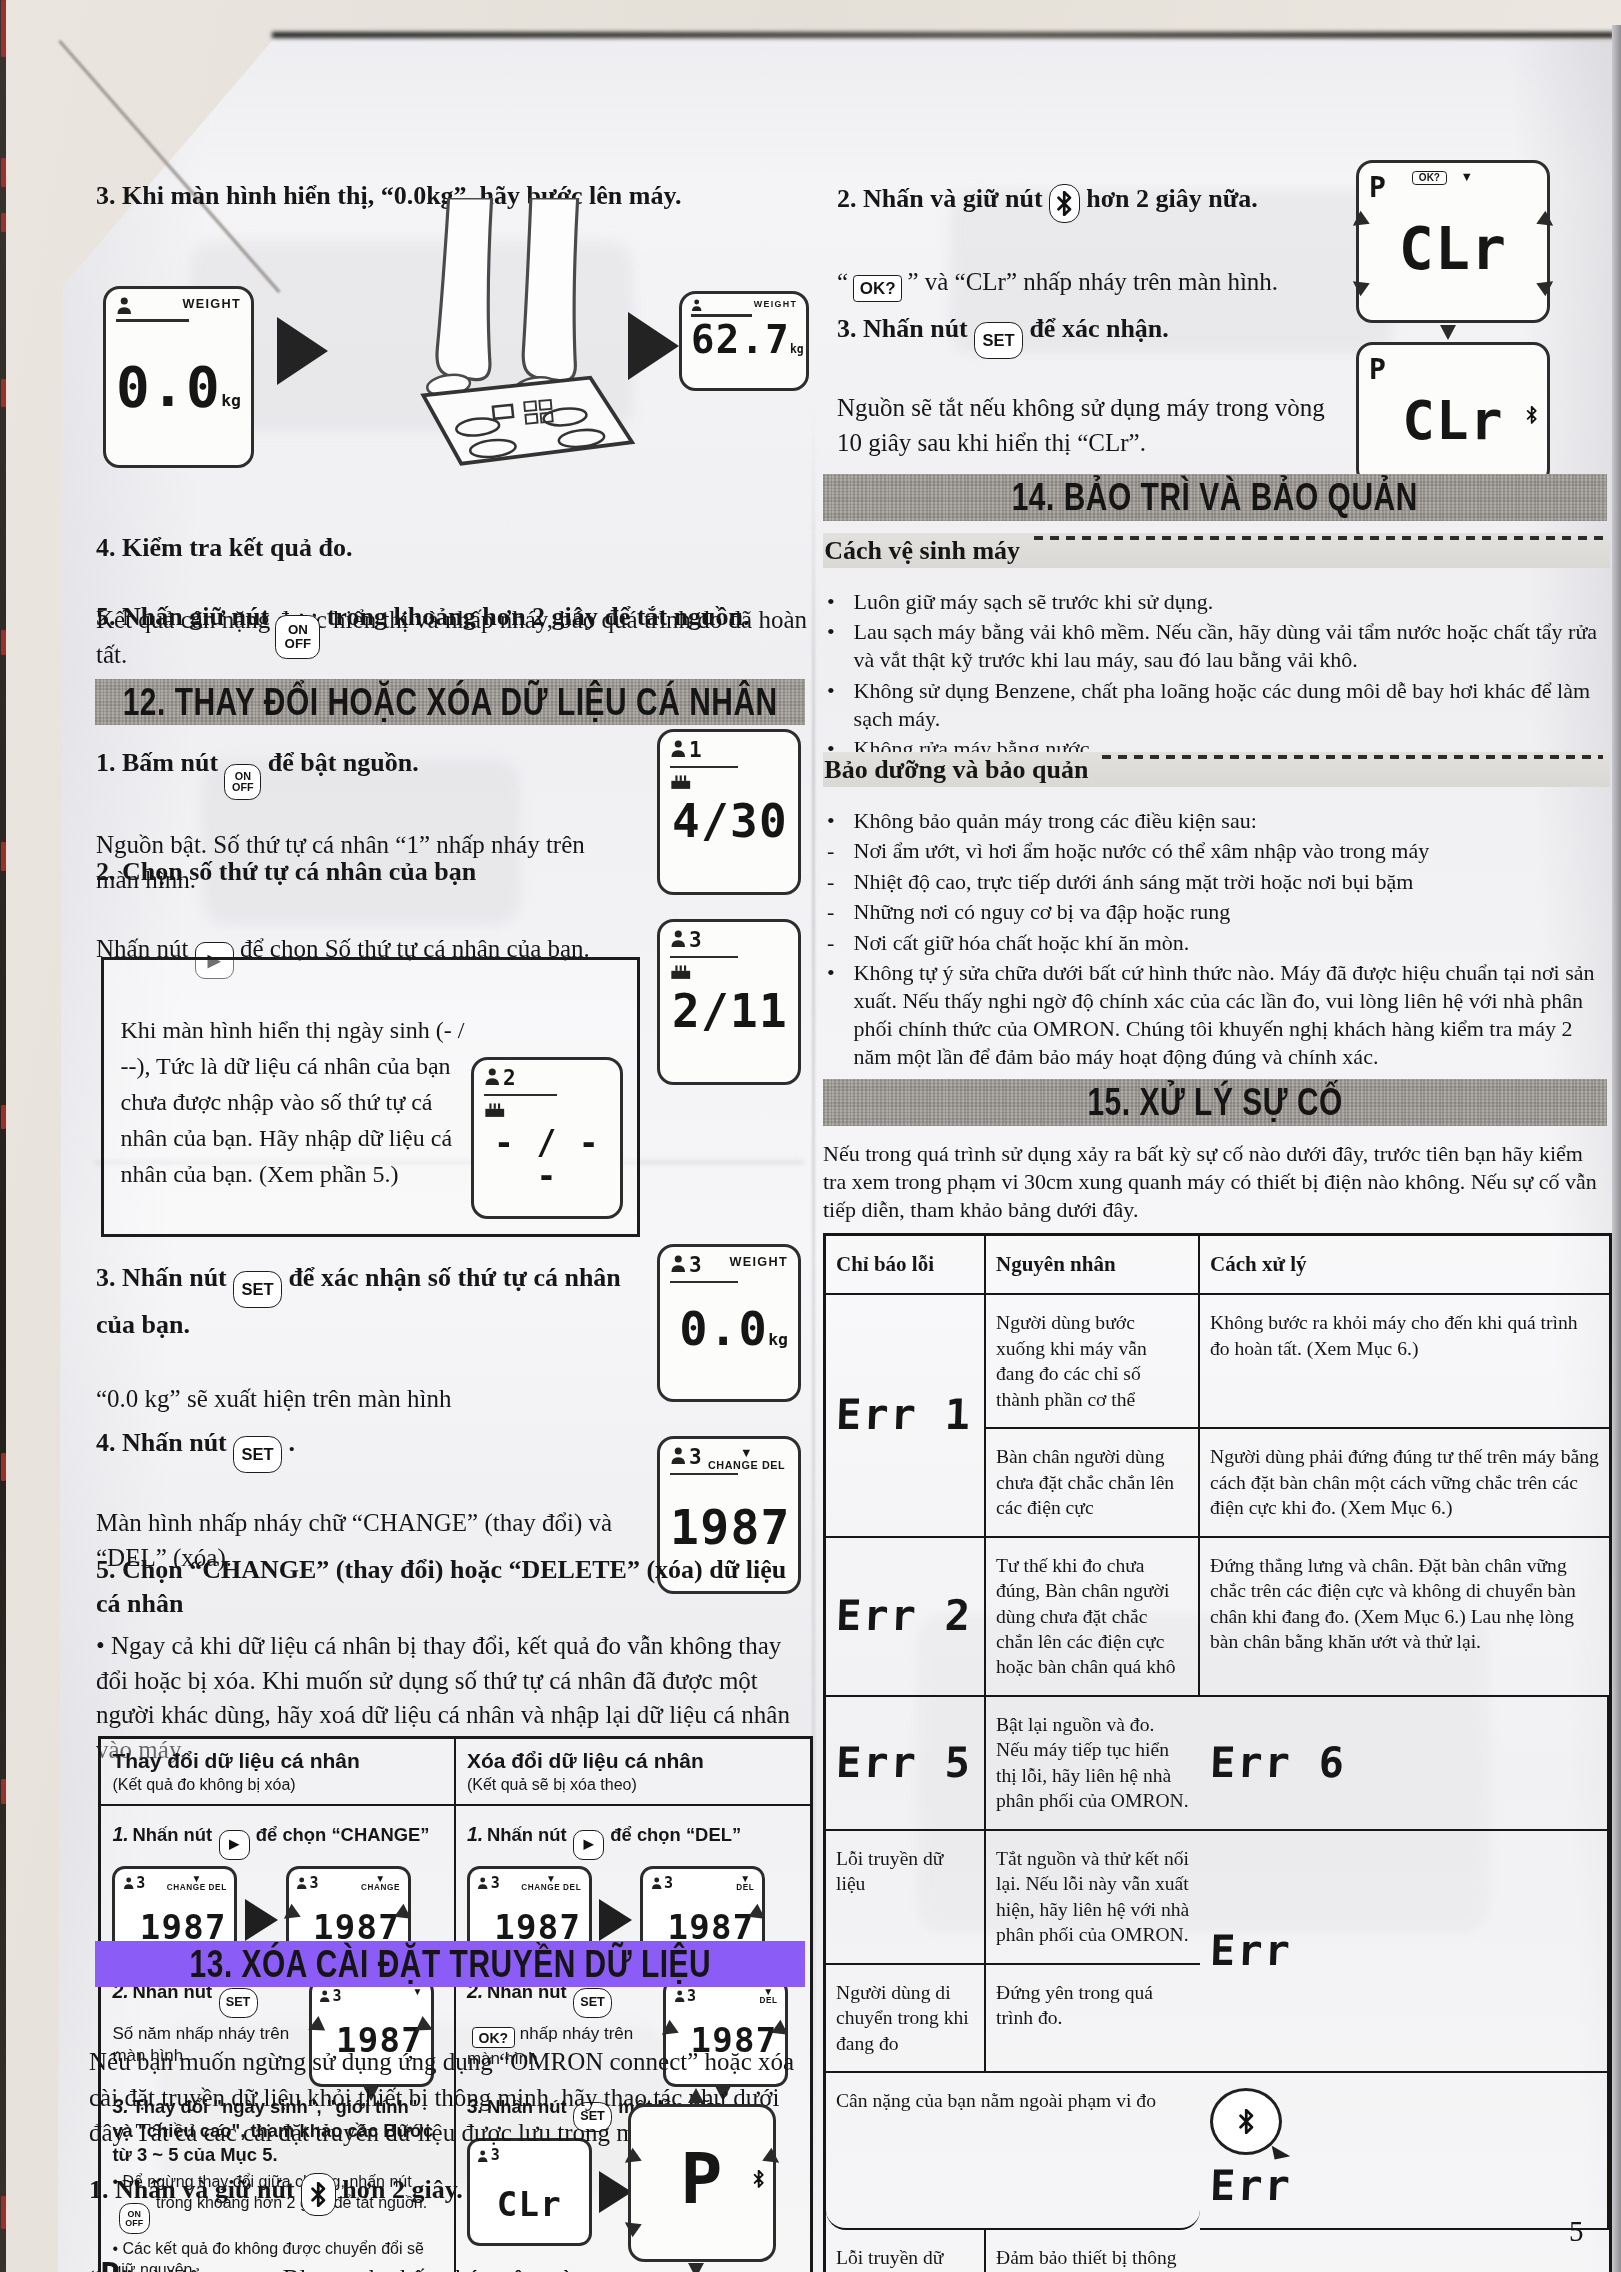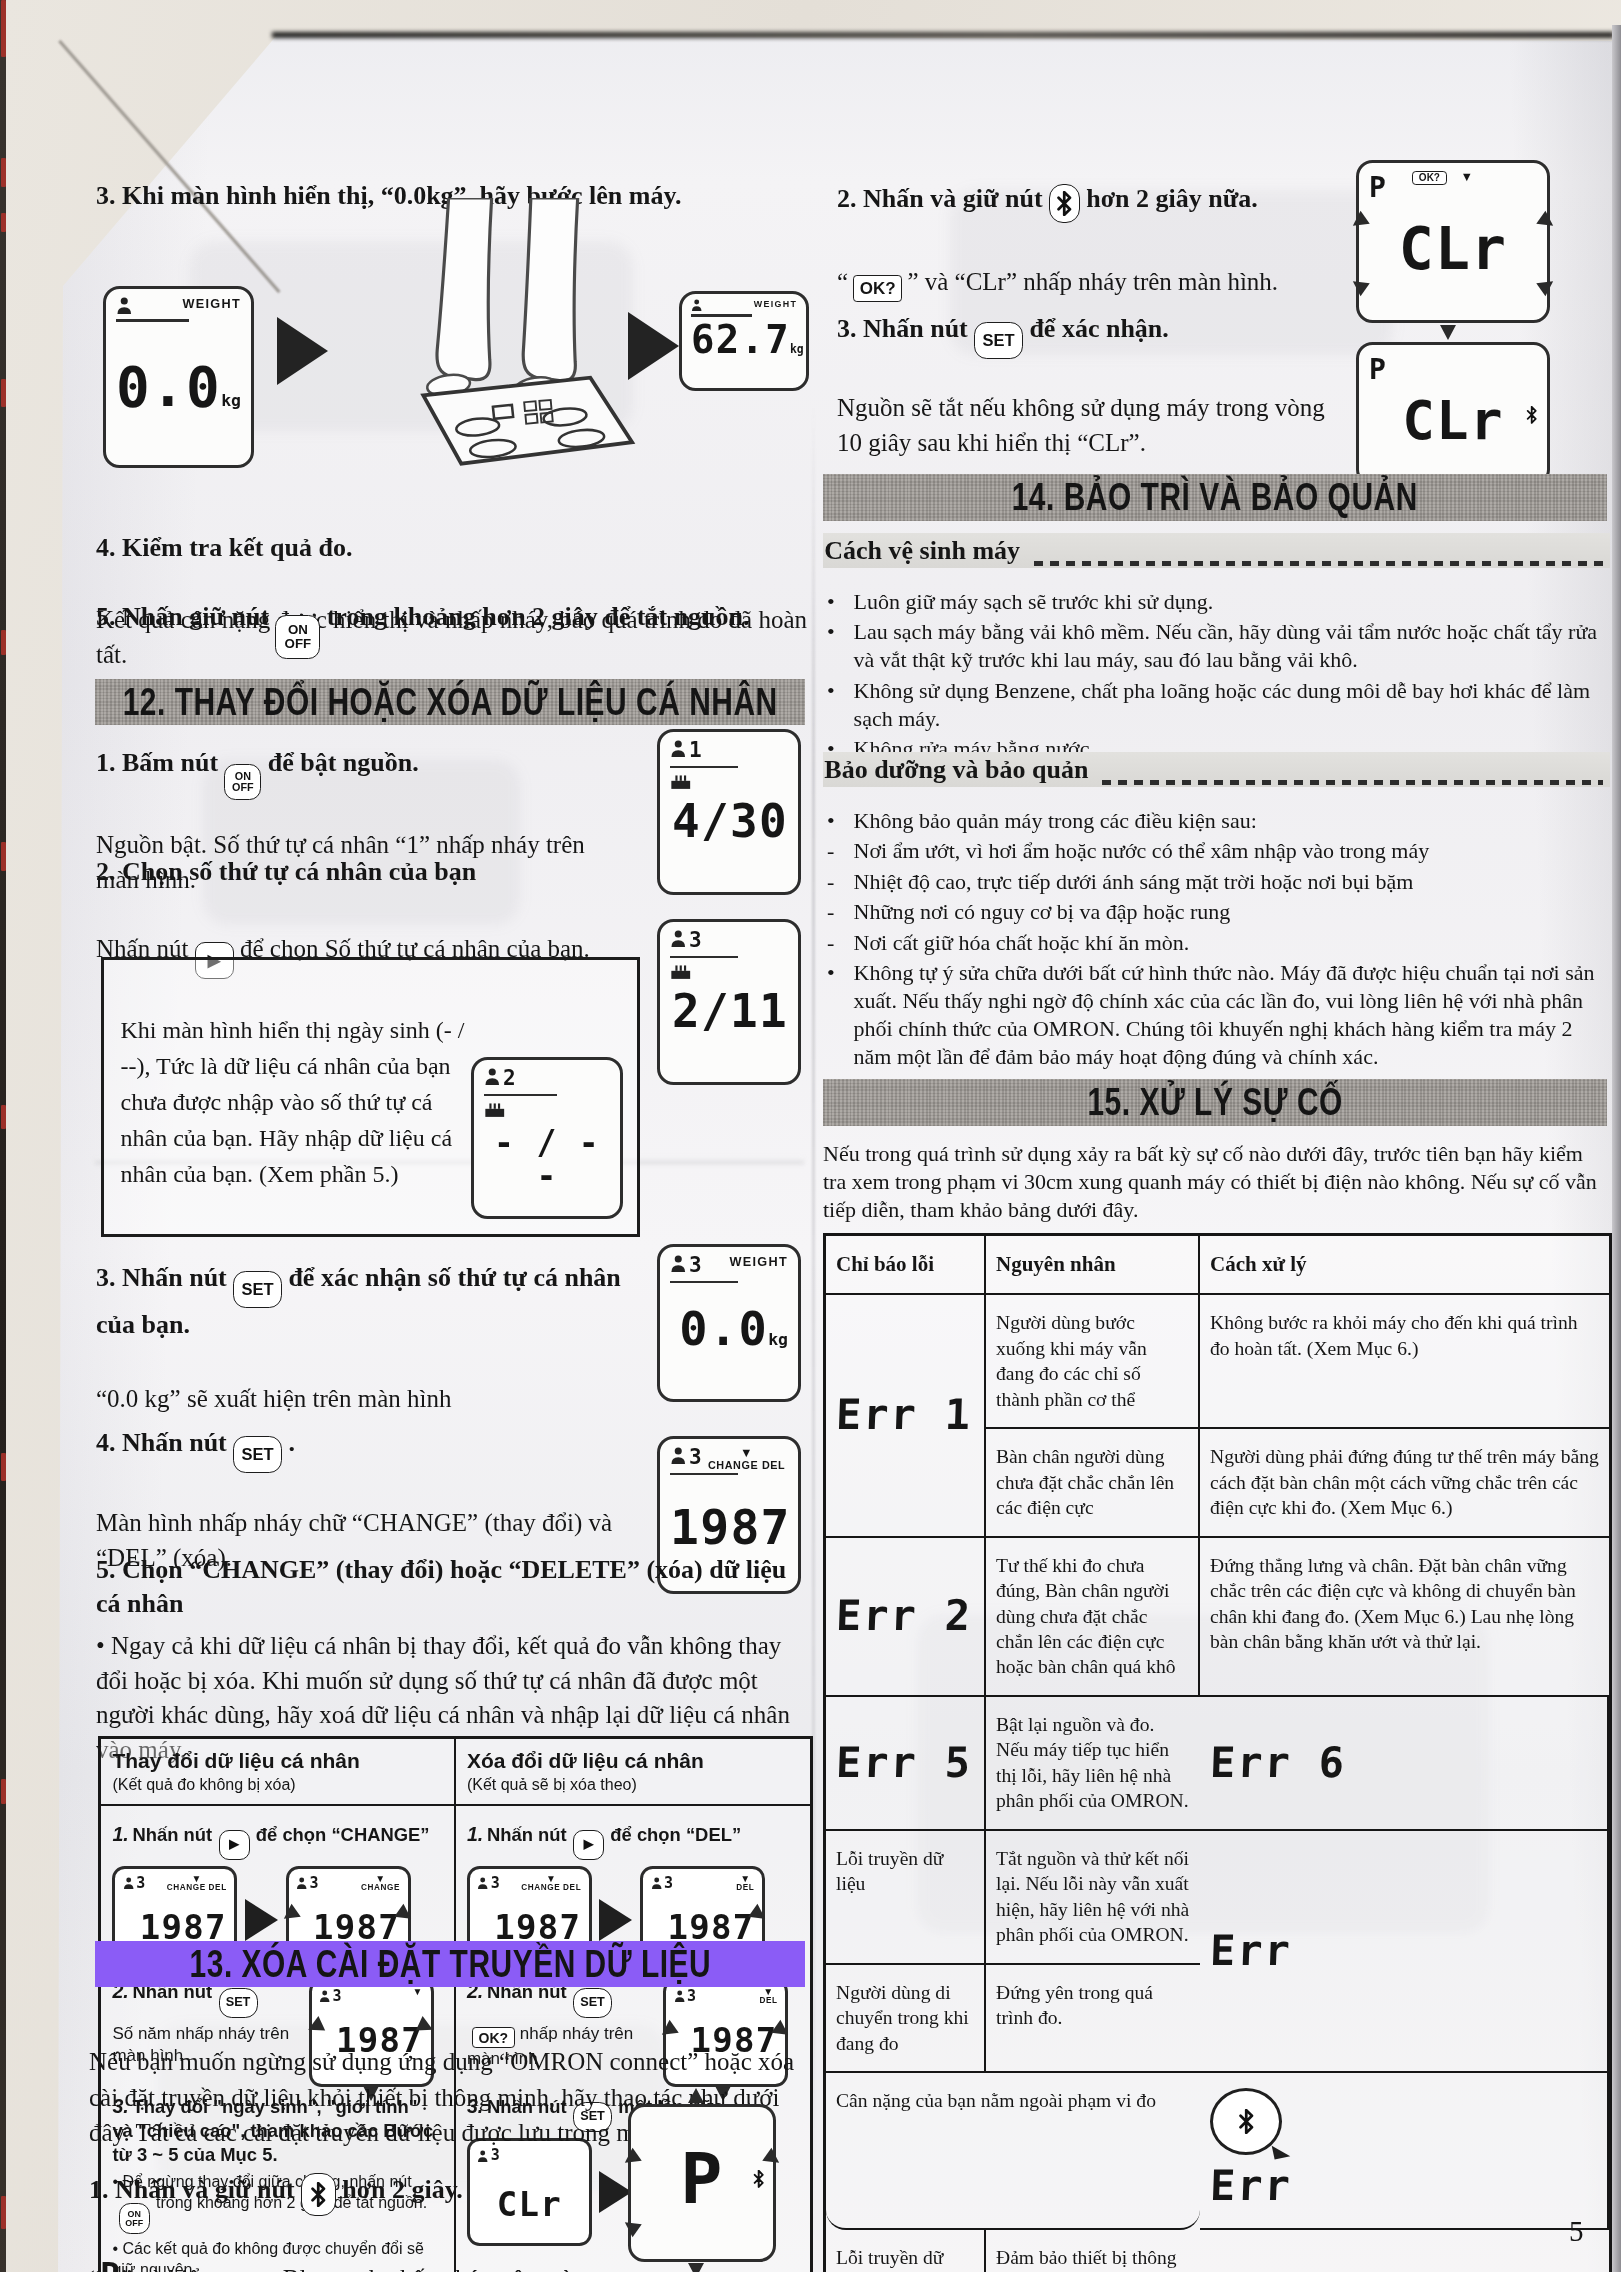--- a/index.html
+++ b/index.html
@@ -25,21 +25,21 @@
   #redge{right:0;top:25px;width:8.9px;height:2247px;background:linear-gradient(90deg,#c9c8cc,#8e8d92);}
   #gutter{left:812px;top:405px;width:2.5px;height:1836px;background:linear-gradient(180deg,rgba(90,90,100,.0),rgba(90,90,100,.22) 20%,rgba(90,90,100,.12) 80%,rgba(90,90,100,0));filter:blur(1.3px);}
   .smudge{background:rgba(110,112,125,.07);filter:blur(6.3px);border-radius:25px;}
   .crease{background:linear-gradient(180deg,rgba(255,255,255,.5),rgba(120,120,130,.25));filter:blur(1.9px);}
   
   .h1{font-weight:700;font-size:26px;line-height:1.3;}
   .tx{font-size:25px;line-height:1.38;margin-top:38px;}
   .tx2{font-size:22px;line-height:1.27;}
   .banner{background:#a5a19c;background-image:repeating-linear-gradient(90deg,rgba(0,0,0,.10) 0 1.9px,rgba(255,255,255,.06) 1.9px 3.8px),repeating-linear-gradient(0deg,rgba(0,0,0,.08) 0 1.3px,rgba(255,255,255,.04) 1.3px 3.2px);display:flex;align-items:center;justify-content:center;color:#151515;}
   .banner>span{font-family:"Liberation Sans",sans-serif;font-weight:900;font-size:34px;white-space:nowrap;transform:scaleX(.88) scaleY(1.12);letter-spacing:0.6px;}
-  .subhead{display:flex;align-items:flex-end;background:linear-gradient(180deg,#e2e1de,#d9d8d5);padding:2.5px 6.3px 2.5px 1.3px;}
+  .subhead{display:flex;align-items:flex-start;background:linear-gradient(180deg,#e2e1de,#d9d8d5);padding:2.5px 6.3px 2.5px 1.3px;}
   .subhead .st{font-weight:700;font-size:26px;white-space:nowrap;}
   .leader{flex:1;height:4.4px;margin-left:14px;background:repeating-linear-gradient(90deg,#2c2c2c 0 9.5px,transparent 9.5px 16px);}
   .bullet{display:flex;margin-bottom:2.5px;}
   .bullet .m{width:26.6px;flex:none;}
   .bullet .t{flex:1;}
   
   .btn{display:inline-flex;align-items:center;justify-content:center;vertical-align:-8.9px;border:1.9px solid #1d1d1d;border-radius:8.9px;background:#fff;font-family:"Liberation Sans",sans-serif;font-weight:700;color:#111;margin:0 6.3px;}
   .btn-onoff{flex-direction:column;width:43px;height:42px;font-size:13.3px;line-height:1.05;border-radius:11.4px;}
   .btn-set{width:47px;height:35px;font-size:16.5px;border-radius:12.7px;}
   .btn-play{width:37px;height:35px;border-radius:10px;font-size:16.5px;}

